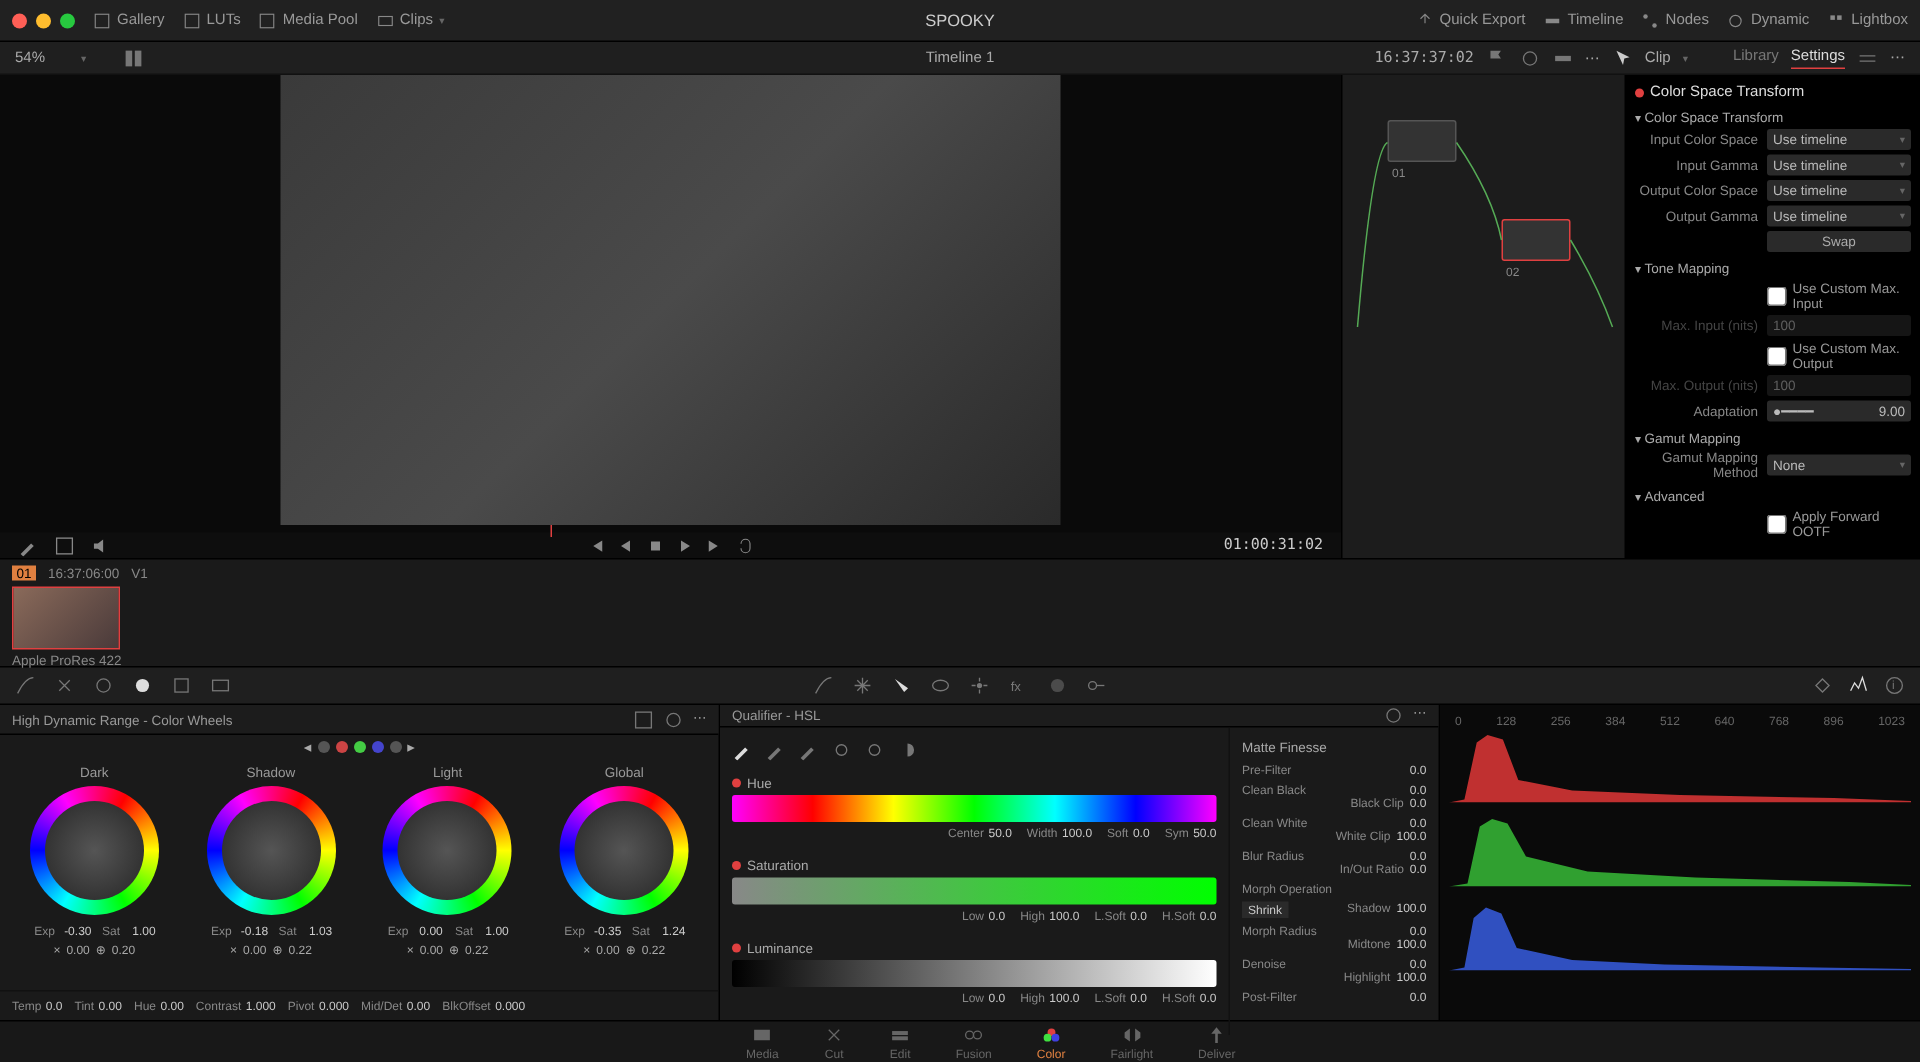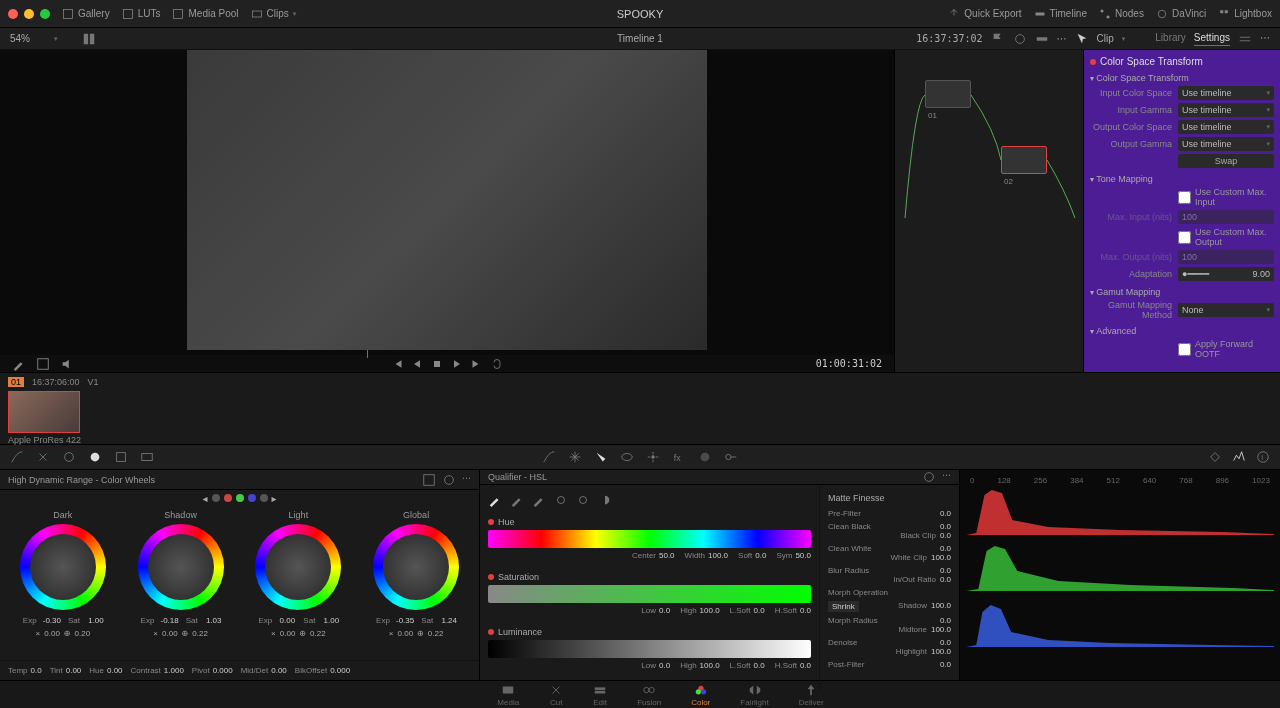--- a/index.html
+++ b/index.html
@@ -22,21 +22,21 @@
 .viewer-img{flex:1;display:flex;justify-content:center;align-items:center;background:#0a0a0a;}
 .face-placeholder{width:520px;height:300px;background:linear-gradient(135deg,#3a3a3a,#4a4a4a,#2a2a2a);position:relative;overflow:hidden;}
 .viewer-controls{height:26px;display:flex;align-items:center;padding:0 12px;gap:10px;}
 .play-controls{position:absolute;left:50%;transform:translateX(-50%);display:flex;gap:8px;}
 .play-controls svg{width:12px;height:12px;fill:#888;cursor:pointer;}
 .timecode{margin-left:auto;color:#ccc;font-family:monospace;padding-left:24px;}
 .nodes-panel{width:190px;background:#1c1c1c;position:relative;border-left:1px solid #000;border-right:1px solid #000;}
 .node{position:absolute;width:46px;height:28px;background:#333;border:1px solid #555;border-radius:2px;}
 .node.selected{border:1px solid #e04040;}
 .node-label{position:absolute;top:30px;left:2px;font-size:8px;color:#888;}
-.inspector{width:196px;background:#4c1d95;padding:6px;overflow-y:auto;}
+.inspector{width:196px;background:#000000;padding:6px;overflow-y:auto;}
 .insp-tab{color:#777;cursor:pointer;font-size:10px;}
 .insp-tab.active{color:#ddd;border-bottom:1px solid #e04040;}
 .insp-title{color:#ddd;display:flex;align-items:center;gap:4px;margin-bottom:6px;}
 .insp-title::before{content:"";width:6px;height:6px;background:#e04040;border-radius:50%;}
 .insp-section{margin-bottom:6px;}
 .insp-header{color:#aaa;font-size:9px;margin-bottom:3px;cursor:pointer;}
 .insp-header::before{content:"▾ ";font-size:8px;}
 .insp-row{display:flex;align-items:center;margin-bottom:3px;font-size:9px;}
 .insp-label{width:88px;text-align:right;padding-right:6px;color:#888;}
 .insp-value{flex:1;background:#2a2a2a;padding:2px 4px;border-radius:2px;color:#bbb;display:flex;justify-content:space-between;align-items:center;}
@@ -152,21 +152,21 @@
         <svg viewBox="0 0 16 16">
           <circle cx="4" cy="4" r="2" fill="#888"></circle>
           <circle cx="12" cy="12" r="2" fill="#888"></circle>
         </svg>
         <span>Nodes</span>
       </div>
     <div class="top-item">
         <svg viewBox="0 0 16 16">
           <circle cx="8" cy="8" r="5" fill="none" stroke="#888"></circle>
         </svg>
-        <span>DaVinci</span>
+        <span>Dynamic</span>
       </div>
     <div class="top-item">
         <svg viewBox="0 0 16 16">
           <rect x="3" y="3" width="4" height="4" fill="#888"></rect>
           <rect x="9" y="3" width="4" height="4" fill="#888"></rect>
         </svg>
         <span>Lightbox</span>
       </div>
   </div>
 </div>

